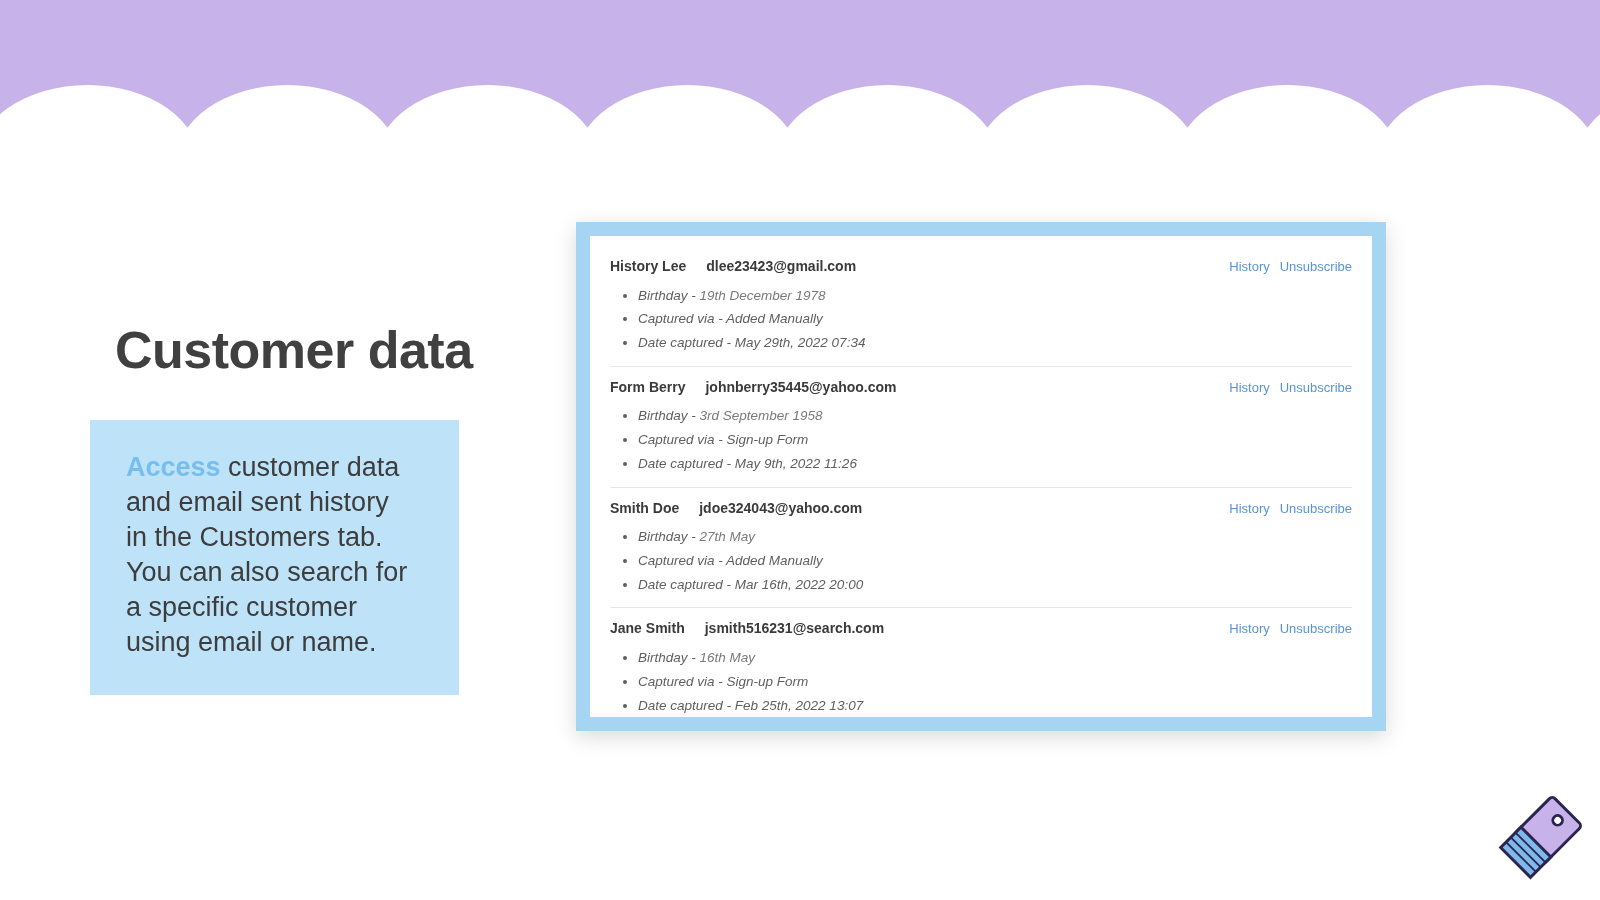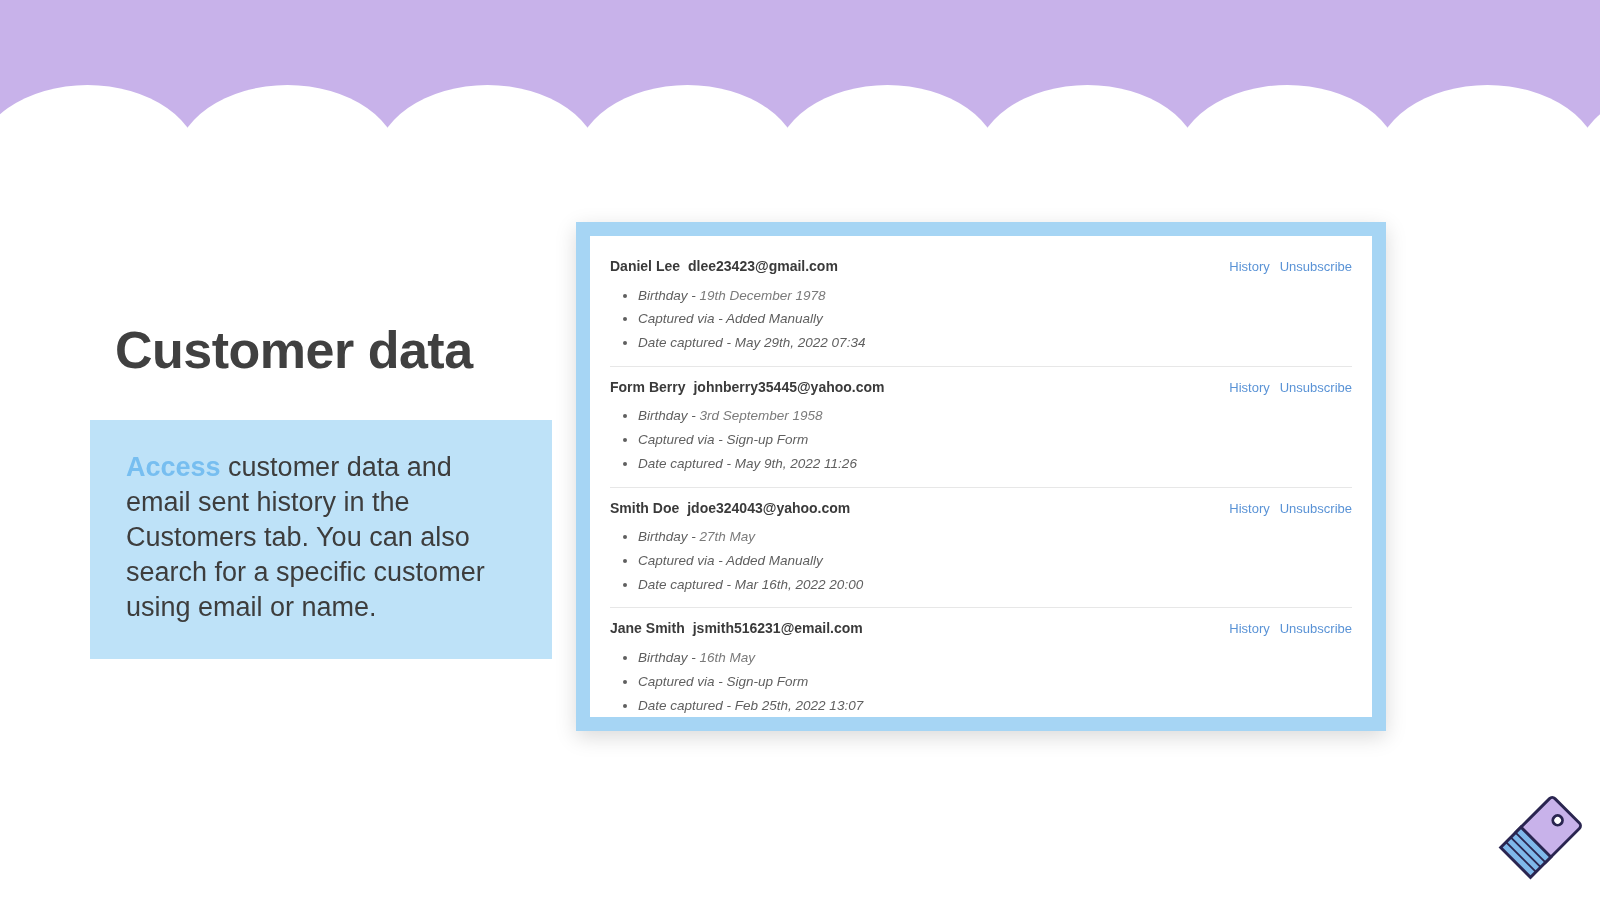--- a/index.html
+++ b/index.html
@@ -28,21 +28,21 @@
   position: absolute;
   left: 115px; top: 320px;
   font-size: 52px;
   font-weight: 800;
   color: #404040;
   letter-spacing: -0.5px;
 }
 .desc-box {
   position: absolute;
   left: 90px; top: 420px;
-  width: 462px;
+  width: 369px;
   background: #bee2f8;
   padding: 30px 48px 34px 36px;
 }
 .desc-box p {
   font-size: 27px;
   line-height: 1.3;
   color: #3d3d3d;
   font-weight: 500;
 }
 .desc-box .access-word { color: #77bef0; font-weight: 700; }
@@ -68,21 +68,21 @@
 .cust-head {
   display: flex;
   align-items: baseline;
   justify-content: space-between;
 }
 .cust-id {
   font-size: 14px;
   font-weight: 700;
   color: #3a3a3a;
 }
-.cust-id .email { margin-left: 8px; }
+.cust-id .email { margin-left: 20px; }
 .links {
   font-size: 13px;
   color: #5a93d6;
   font-weight: 500;
   text-align: center;
 }
 .links span { margin-left: 10px; cursor: pointer; }
 .cust ul {
   list-style: disc;
   margin: 10px 0 0 28px;
@@ -121,21 +121,21 @@
 <div class="desc-box">
   <p>
     <span class="access-word">Access</span><span> customer data and email sent history in the Customers tab. You can also search for a specific customer using email or name.</span>
   </p>
 </div>
 
 <div class="panel">
   <div class="panel-inner" id="cust-list">
       <div class="cust">
         <div class="cust-head">
-          <div class="cust-id"><span>Daniel Lee</span><span class="email">dlee23423@gmail.com</span></div>
+          <div class="cust-id"><span>History Lee</span><span class="email">dlee23423@gmail.com</span></div>
           <div class="links"><span>History</span><span>Unsubscribe</span></div>
         </div>
         <ul>
           <li>Birthday - <span class="val">19th December 1978</span></li>
           <li>Captured via - Added Manually</li>
           <li>Date captured - May 29th, 2022 07:34</li>
         </ul>
       </div>
       <div class="cust">
         <div class="cust-head">
@@ -154,21 +154,21 @@
           <div class="links"><span>History</span><span>Unsubscribe</span></div>
         </div>
         <ul>
           <li>Birthday - <span class="val">27th May</span></li>
           <li>Captured via - Added Manually</li>
           <li>Date captured - Mar 16th, 2022 20:00</li>
         </ul>
       </div>
       <div class="cust">
         <div class="cust-head">
-          <div class="cust-id"><span>Jane Smith</span><span class="email">jsmith516231@email.com</span></div>
+          <div class="cust-id"><span>Jane Smith</span><span class="email">jsmith516231@search.com</span></div>
           <div class="links"><span>History</span><span>Unsubscribe</span></div>
         </div>
         <ul>
           <li>Birthday - <span class="val">16th May</span></li>
           <li>Captured via - Sign-up Form</li>
           <li>Date captured - Feb 25th, 2022 13:07</li>
         </ul>
       </div>
     </div>
 </div>

